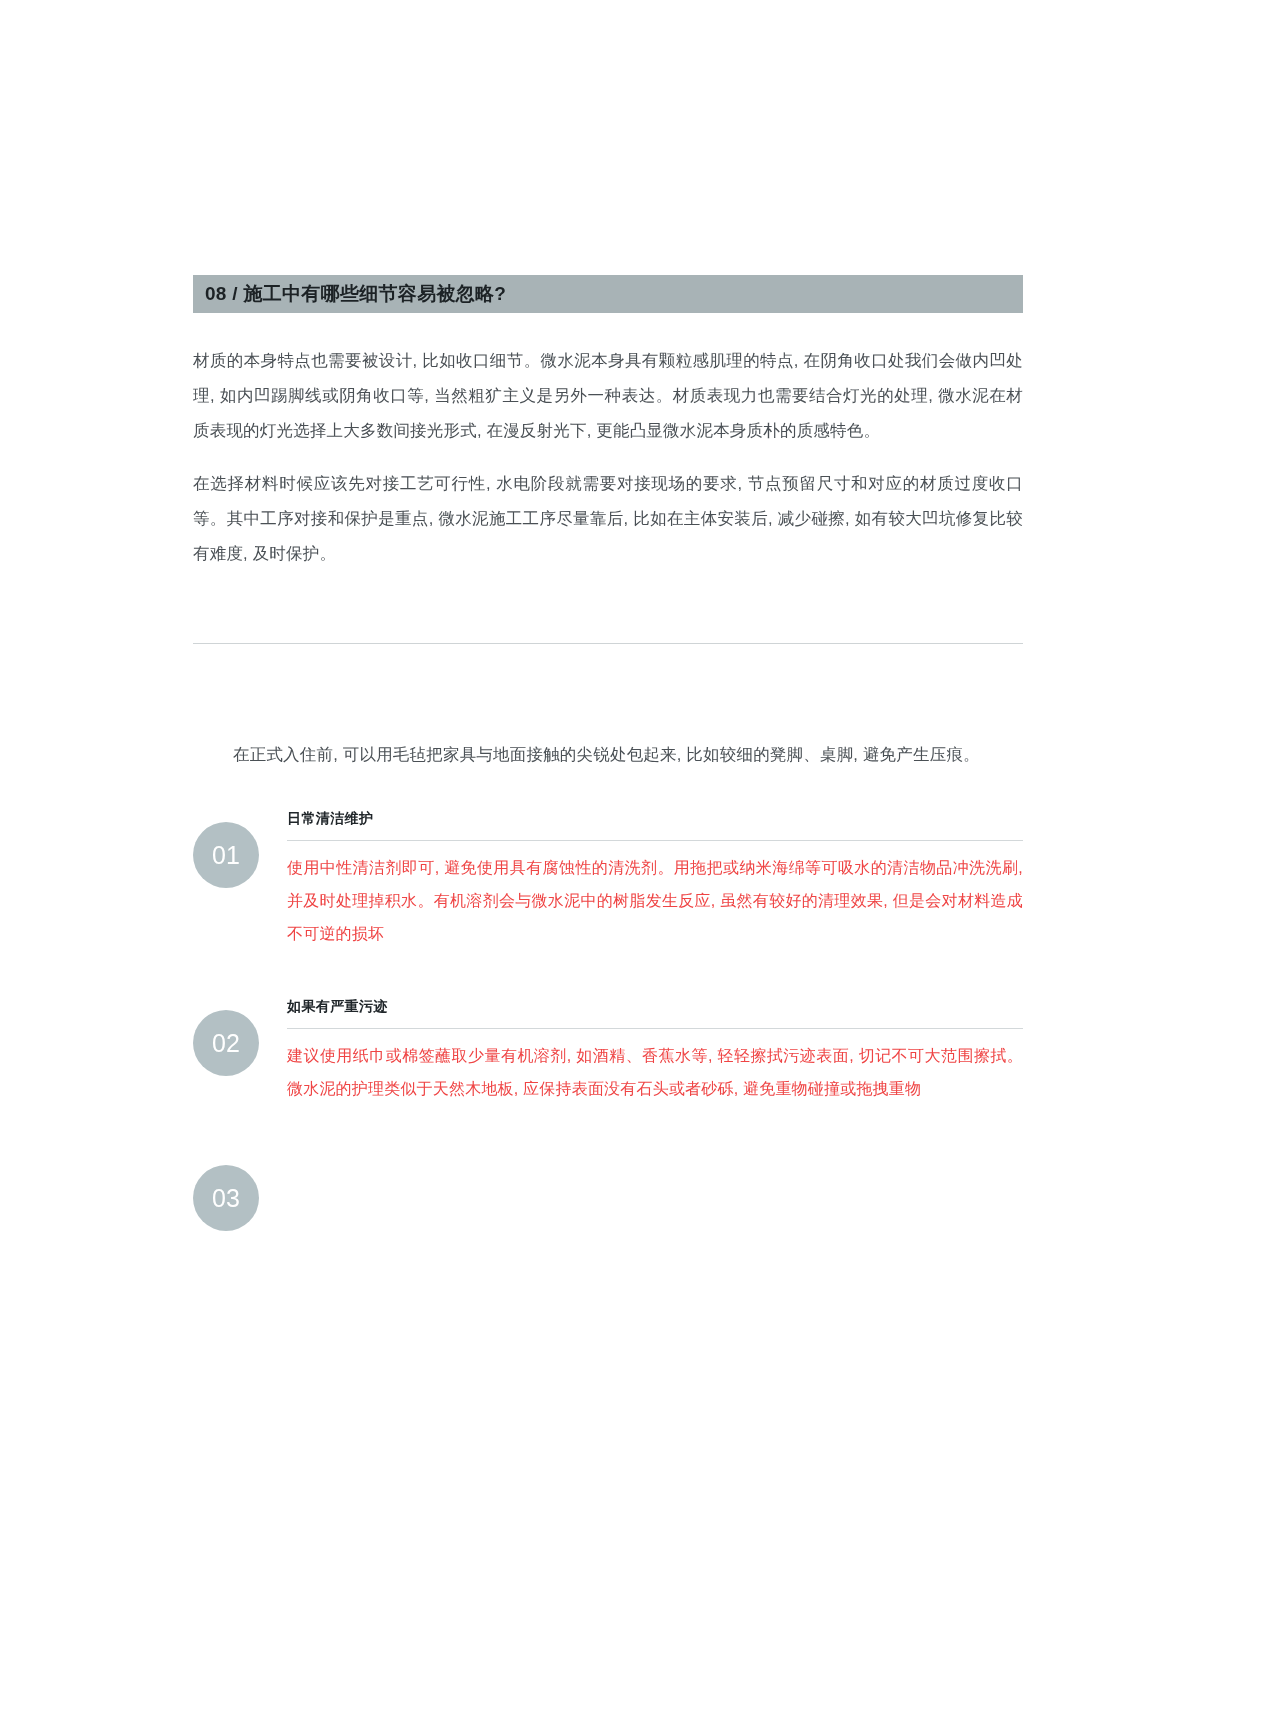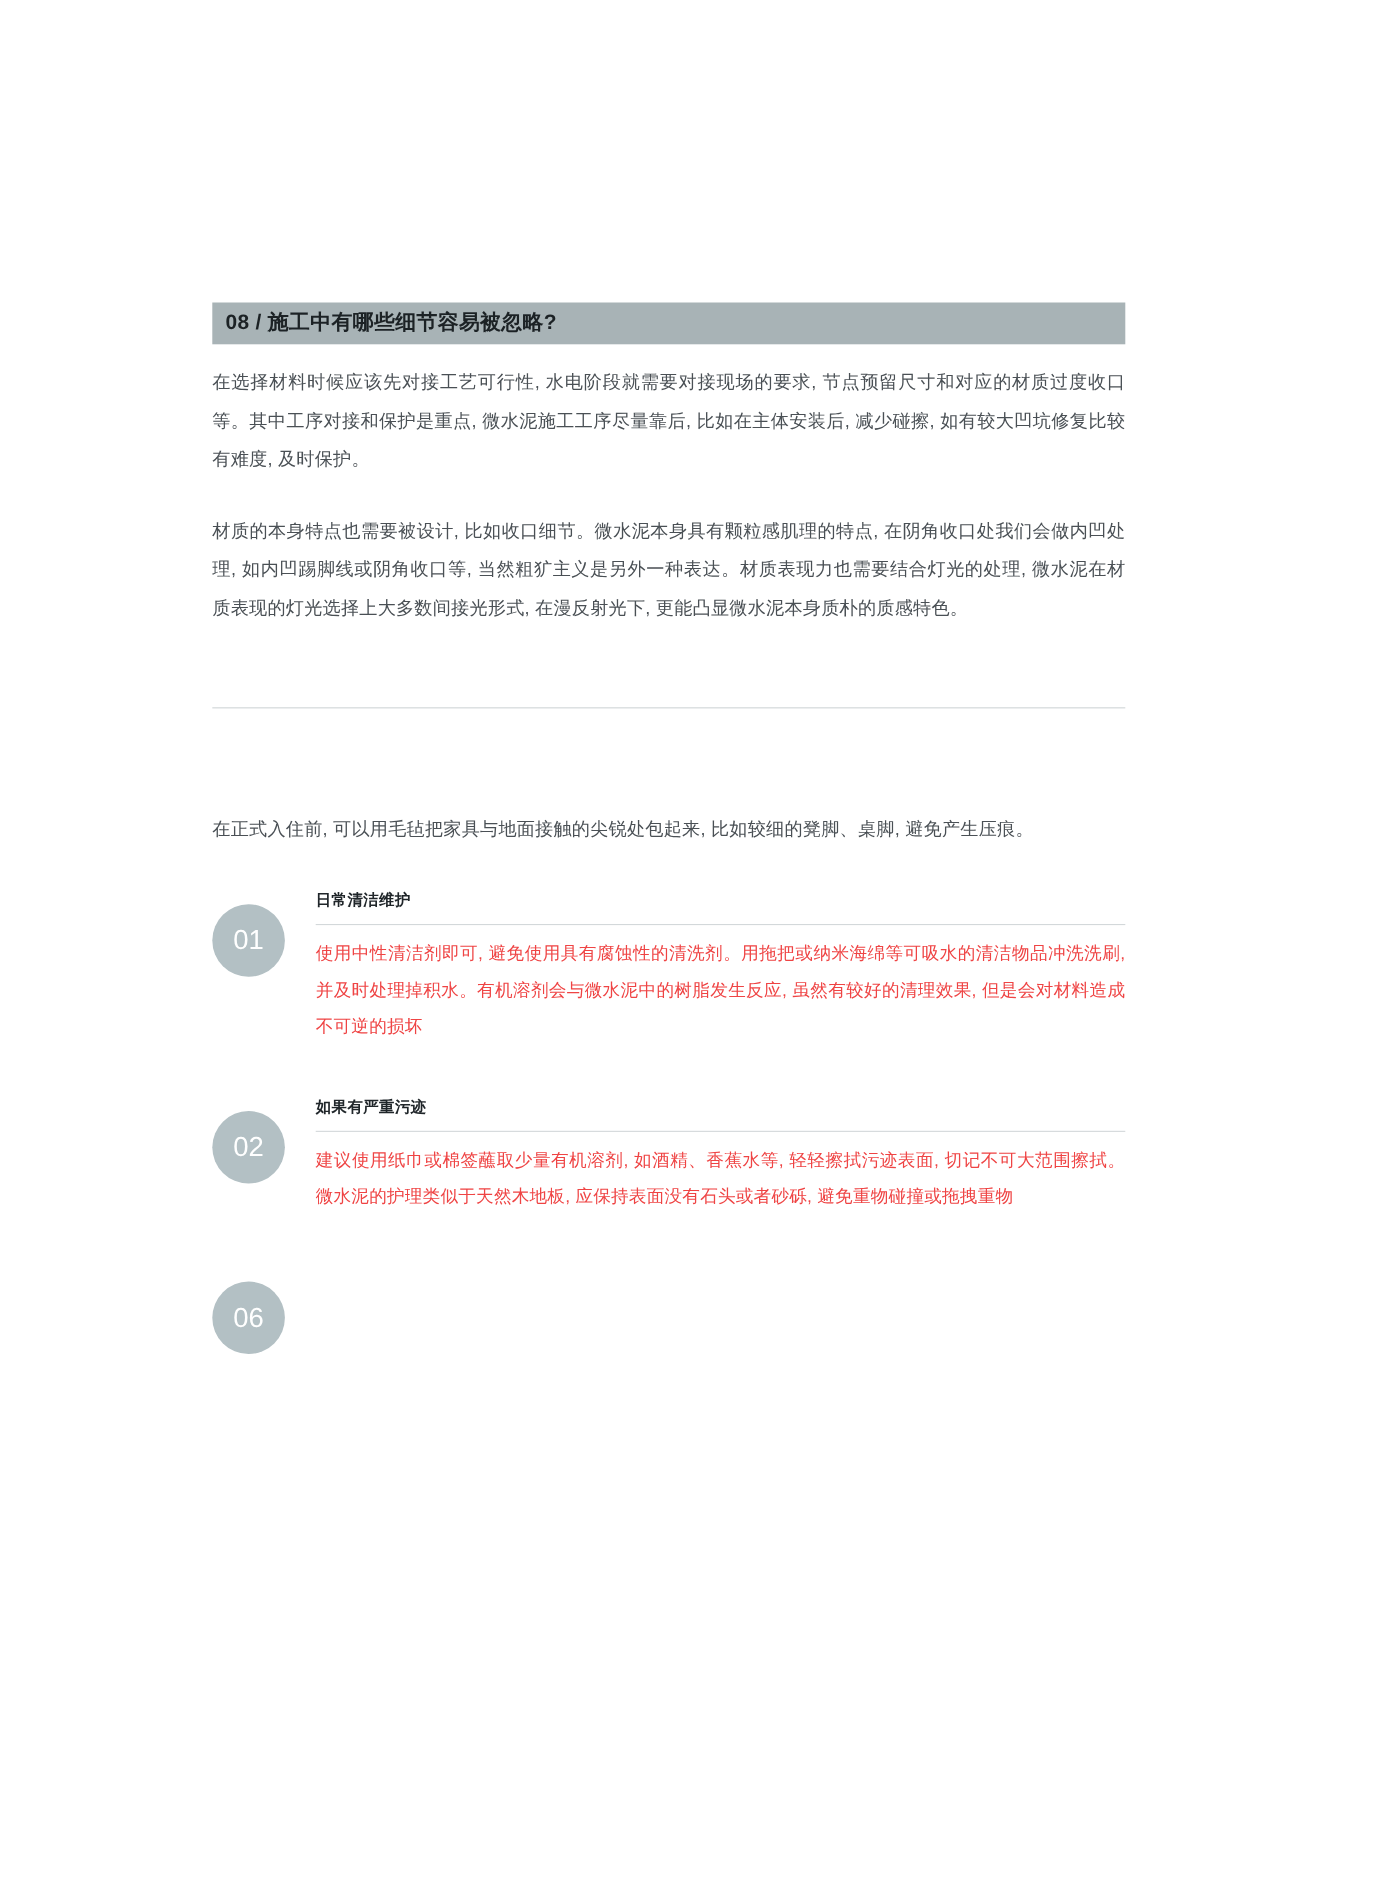--- a/index.html
+++ b/index.html
@@ -56,20 +56,21 @@
   }
   .gap-after-divider {
     height: 78px;
   }
   .lead {
     font-size: 16.5px;
     line-height: 32px;
     color: #4a5055;
     margin-top: 16px;
     letter-spacing: 0.2px;
+    margin-left: 40px;
   }
   
   .items {
     margin-top: 40px;
   }
   .item {
     position: relative;
     display: flex;
     align-items: flex-start;
     margin-bottom: 48px;
@@ -112,23 +113,23 @@
   }
 </style>
 </head>
 <body>
 
 <div class="page">
   <div class="content">
 
     <div class="section-bar">08 / 施工中有哪些细节容易被忽略?</div>
 
+    <div class="para tight">材质的本身特点也需要被设计, 比如收口细节。微水泥本身具有颗粒感肌理的特点, 在阴角收口处我们会做内凹处理, 如内凹踢脚线或阴角收口等, 当然粗犷主义是另外一种表达。材质表现力也需要结合灯光的处理, 微水泥在材质表现的灯光选择上大多数间接光形式, 在漫反射光下, 更能凸显微水泥本身质朴的质感特色。</div>
+
     <div class="para">在选择材料时候应该先对接工艺可行性, 水电阶段就需要对接现场的要求, 节点预留尺寸和对应的材质过度收口等。其中工序对接和保护是重点, 微水泥施工工序尽量靠后, 比如在主体安装后, 减少碰擦, 如有较大凹坑修复比较有难度, 及时保护。</div>
-
-    <div class="para tight">材质的本身特点也需要被设计, 比如收口细节。微水泥本身具有颗粒感肌理的特点, 在阴角收口处我们会做内凹处理, 如内凹踢脚线或阴角收口等, 当然粗犷主义是另外一种表达。材质表现力也需要结合灯光的处理, 微水泥在材质表现的灯光选择上大多数间接光形式, 在漫反射光下, 更能凸显微水泥本身质朴的质感特色。</div>
 
     <div class="divider"></div>
     <div class="gap-after-divider"></div>
 
 
     <div class="lead">在正式入住前, 可以用毛毡把家具与地面接触的尖锐处包起来, 比如较细的凳脚、桌脚, 避免产生压痕。</div>
 
     <div class="items">
 
       <div class="item">
@@ -143,18 +144,18 @@
       <div class="item">
         <div class="badge">02</div>
         <div class="item-body">
           <div class="item-title">如果有严重污迹</div>
           <div class="item-rule"></div>
           <div class="item-text">建议使用纸巾或棉签蘸取少量有机溶剂, 如酒精、香蕉水等, 轻轻擦拭污迹表面, 切记不可大范围擦拭。微水泥的护理类似于天然木地板, 应保持表面没有石头或者砂砾, 避免重物碰撞或拖拽重物</div>
         </div>
       </div>
 
       <div class="item">
-        <div class="badge">06</div>
+        <div class="badge">03</div>
       </div>
 
     </div>
   </div>
 </div>
 
 </body></html>

